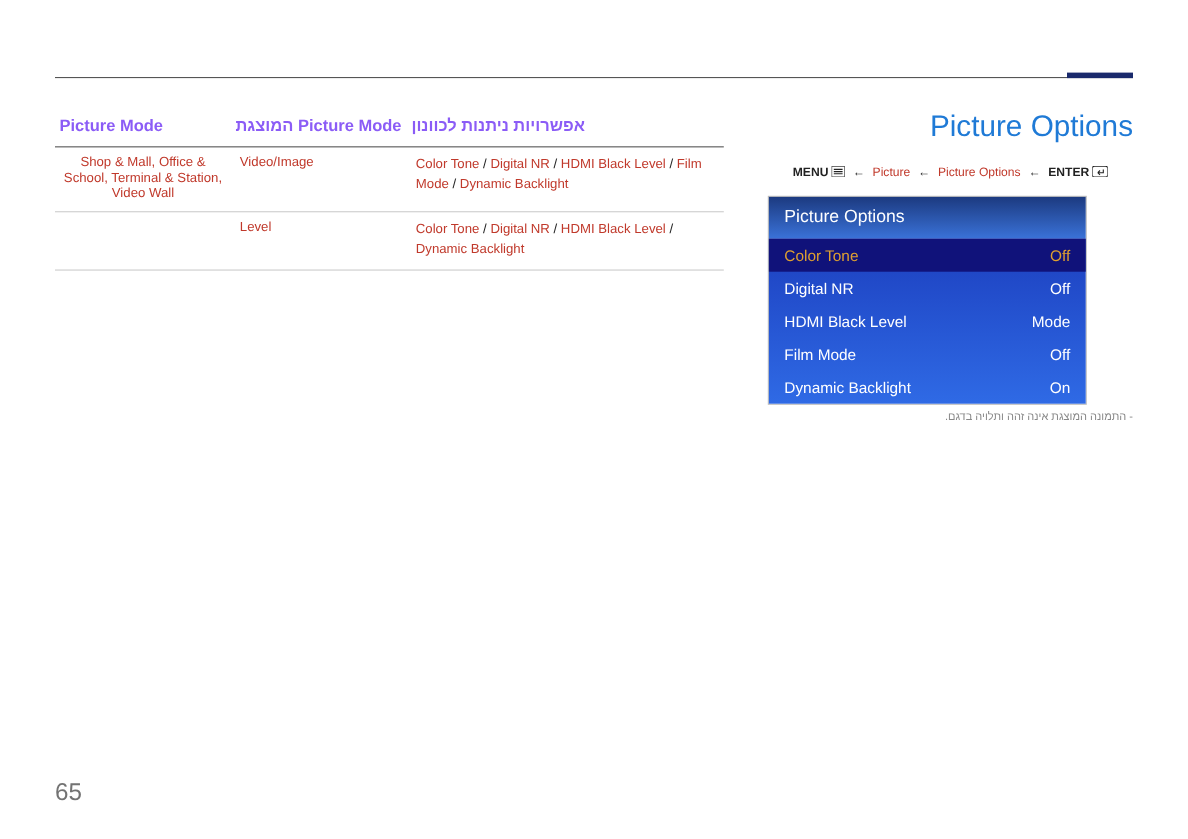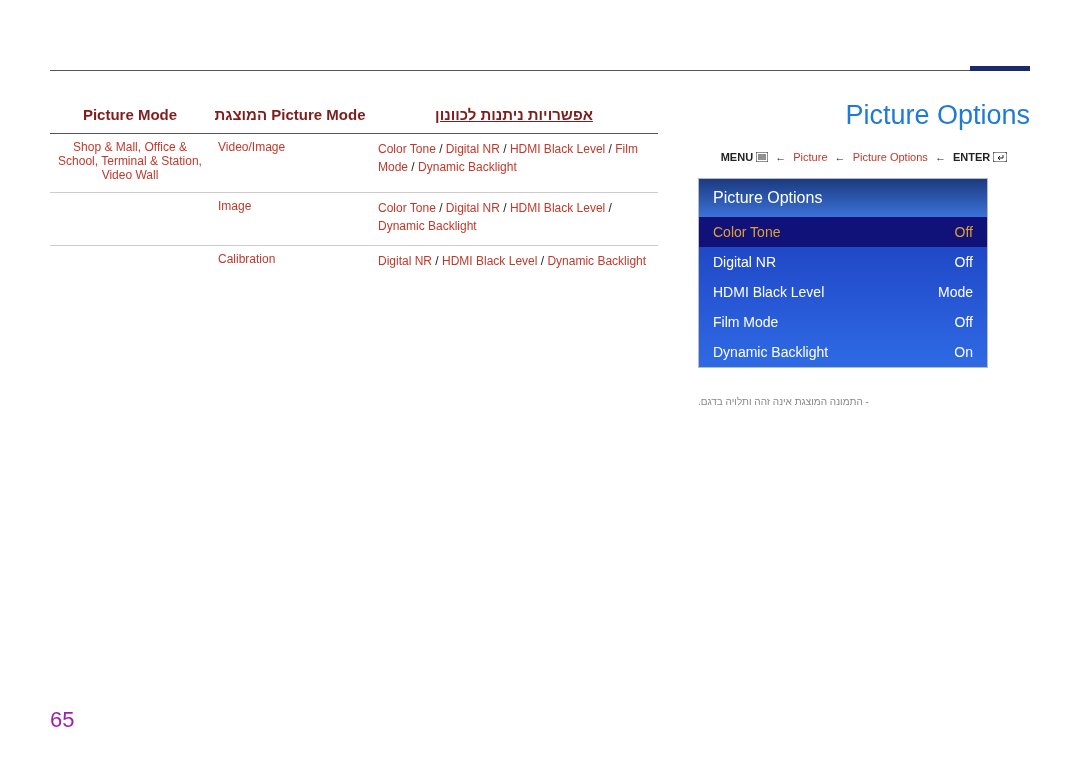--- a/index.html
+++ b/index.html
@@ -21,39 +21,39 @@
   .menu-icon, .enter-icon { display: inline-block; vertical-align: middle; }
 
   .panel { border: 1px solid #bbb; width: 290px; }
   .panel-header { background: linear-gradient(#1c3a80, #3a72d8); color: #fff; font-size: 16px; padding: 10px 14px; }
   .panel-body { background: linear-gradient(#1c3fbf, #2f6ae5); }
   .panel-row { display: flex; justify-content: space-between; padding: 7px 14px; font-size: 14px; color: #fff; }
   .panel-row.selected { background: #10127a; }
   .panel-row.selected .opt-label { color: #e0a030; }
   .panel-row.selected .opt-value { color: #e0a030; }
 
-  .footnote { font-size: 10px; color: #888; text-align: left; margin-top: 28px; direction: rtl; }
+  .footnote { font-size: 10px; color: #888; text-align: right; margin-top: 6px; direction: rtl; }
 
   
   .leftcol { flex: 1; }
   .tbl { width: 100%; border-collapse: collapse; font-size: 12px; }
-  .tbl thead th { text-align: center; font-weight: bold; font-size: 15px; padding: 6px 4px 10px 4px; color: #7f1d1d; }
+  .tbl thead th { text-align: left; font-weight: bold; font-size: 15px; padding: 6px 4px 10px 4px; color: #8b5cf6; }
   .tbl thead tr { }
   .tbl th:nth-child(1) { width: 160px; }
   .tbl th:nth-child(2) { width: 160px; }
-  .tbl th:nth-child(3) { width: auto; text-decoration: underline; }
+  .tbl th:nth-child(3) { width: auto; }
   .hdr-rule td { border-bottom: 1px solid #555; padding:0; height:0; }
   .tbl tbody tr td { padding: 6px 8px; vertical-align: top; text-align: right; }
   .tbl tbody tr.sep td { border-bottom: 1px solid #ccc; padding-bottom: 10px; }
   .tbl .c1 { color: #c0392b; text-align: center; white-space: normal; }
   .tbl .c2 { color: #c0392b; text-align: left; }
   .tbl .c3 { color: #c0392b; text-align: left; line-height: 1.5; }
   .sep2 { color: #222; }
 
-  .pagenum { position: absolute; left: 50px; bottom: 30px; font-size: 22px; color: #a21caf; margin-top: 48px; }
+  .pagenum { position: absolute; left: 50px; bottom: 30px; font-size: 22px; color: #737373; margin-top: 48px; }
 </style>
 </head>
 <body>
 
 <div class="page">
   <div class="top-rule"></div>
   <div class="top-rule-accent"></div>
 
   <div class="main">
 
@@ -126,27 +126,22 @@
             </tr>
         </thead>
         <tbody id="table-body">
             <tr class="sep">
               <td class="c1">Shop &amp; Mall, Office &amp; School, Terminal &amp; Station, Video Wall</td>
               <td class="c2">Video/Image</td>
               <td class="c3"><span>Color Tone</span><span class="sep2"> / </span><span>Digital NR</span><span class="sep2"> / </span><span>HDMI Black Level</span><span class="sep2"> / </span><span>Film Mode</span><span class="sep2"> / </span><span>Dynamic Backlight</span></td>
             </tr>
             <tr class="sep">
               <td class="c1"></td>
-              <td class="c2">Image</td>
+              <td class="c2">Level</td>
               <td class="c3"><span>Color Tone</span><span class="sep2"> / </span><span>Digital NR</span><span class="sep2"> / </span><span>HDMI Black Level</span><span class="sep2"> / </span><span>Dynamic Backlight</span></td>
-            </tr>
-            <tr>
-              <td class="c1"></td>
-              <td class="c2">Calibration</td>
-              <td class="c3"><span>Digital NR</span><span class="sep2"> / </span><span>HDMI Black Level</span><span class="sep2"> / </span><span>Dynamic Backlight</span></td>
             </tr>
           </tbody>
       </table>
     </div>
 
   </div>
 
   <div class="pagenum">65</div>
 </div>
 

